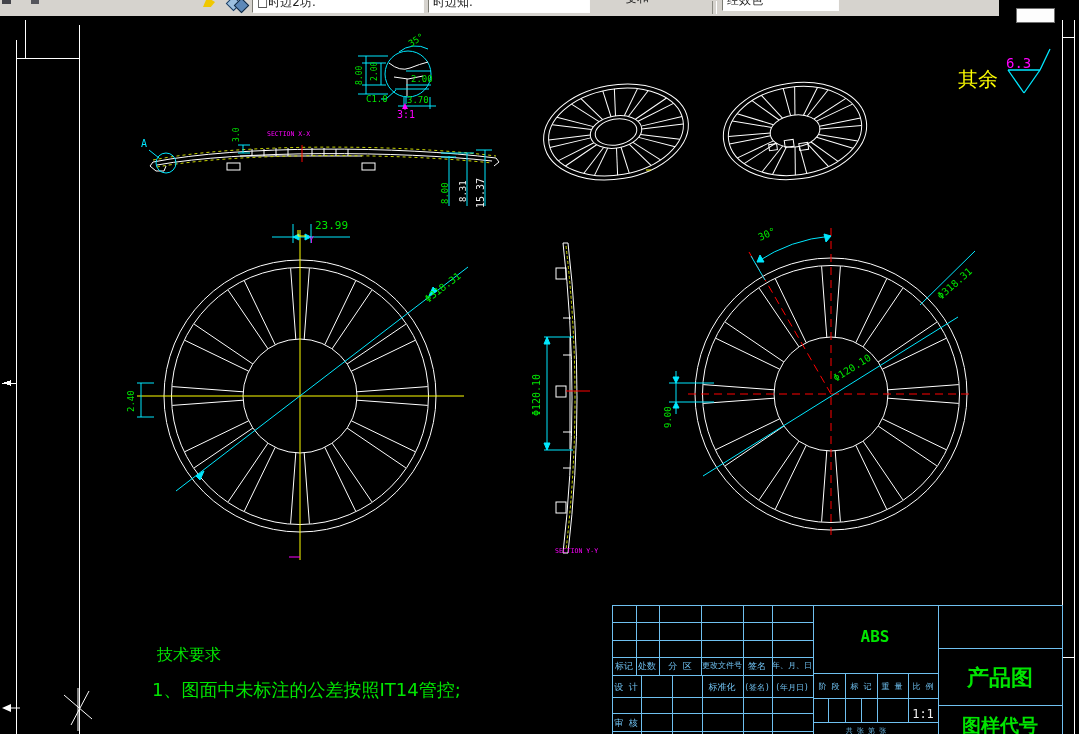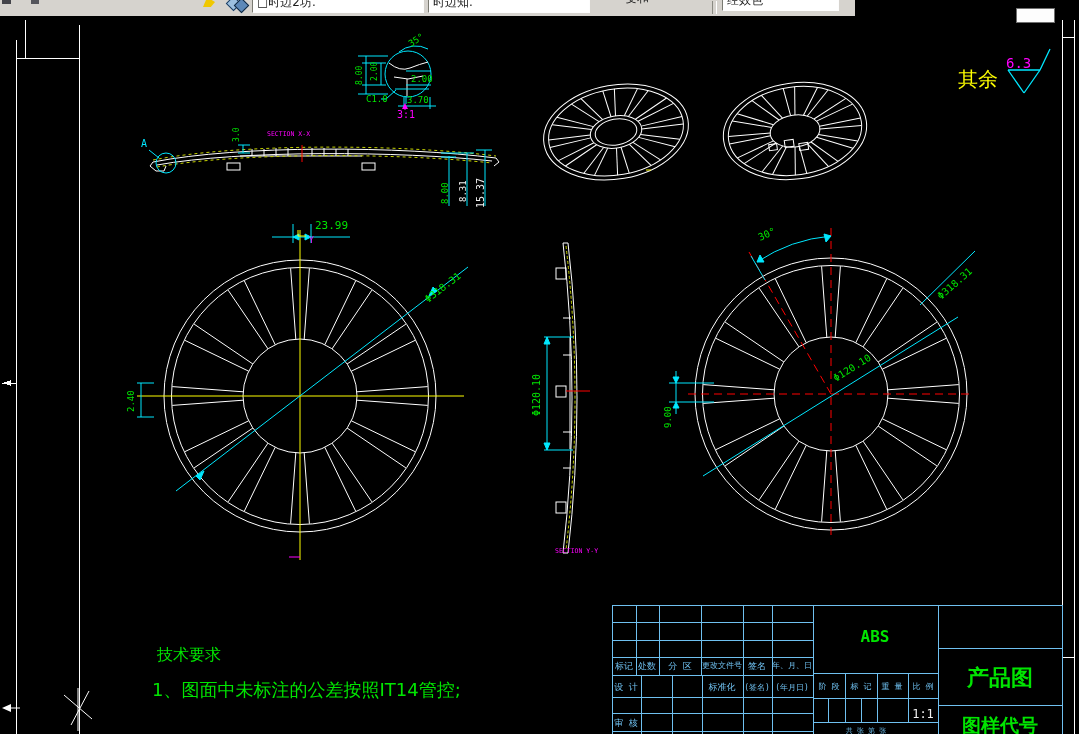--- a/index.html
+++ b/index.html
@@ -1,18 +1,18 @@
 <!DOCTYPE html>
 <html><head>
 <meta charset="utf-8">
 <style>
   html,body{margin:0;padding:0;background:#000;}
   .screen{position:relative;width:1079px;height:734px;overflow:hidden;background:#000;font-family:"DejaVu Sans",sans-serif;}
   
-  .toolbar{position:absolute;left:0;top:0;width:855px;height:16px;background:#d6d3ce;z-index:5;overflow:hidden;}
+  .toolbar{position:absolute;left:0;top:0;width:999px;height:16px;background:#d6d3ce;z-index:5;overflow:hidden;}
   .tb-abs{position:absolute;}
   .sunken{background:#fff;border-top:1px solid #7a7a72;border-left:1px solid #7a7a72;border-bottom:1px solid #fdfdfd;border-right:1px solid #fdfdfd;overflow:hidden;}
   .combo-text{position:absolute;left:4px;bottom:1px;font-size:12px;color:#1c1c1c;white-space:nowrap;font-family:"DejaVu Sans",sans-serif;}
   .tb-sep{border-left:1px solid #8a8a82;border-right:1px solid #ffffff;}
   .diamond{position:absolute;width:9px;height:9px;transform:rotate(45deg);}
   .white-box{position:absolute;left:1016px;top:8px;width:37px;height:13px;background:#fdfdfd;border:1px solid #6f6f6f;z-index:6;}
   
   .canvas-wrap{position:absolute;left:0;top:0;width:1079px;height:734px;z-index:1;}
   svg{display:block;}
   svg text{font-family:"DejaVu Sans Mono",monospace;}

